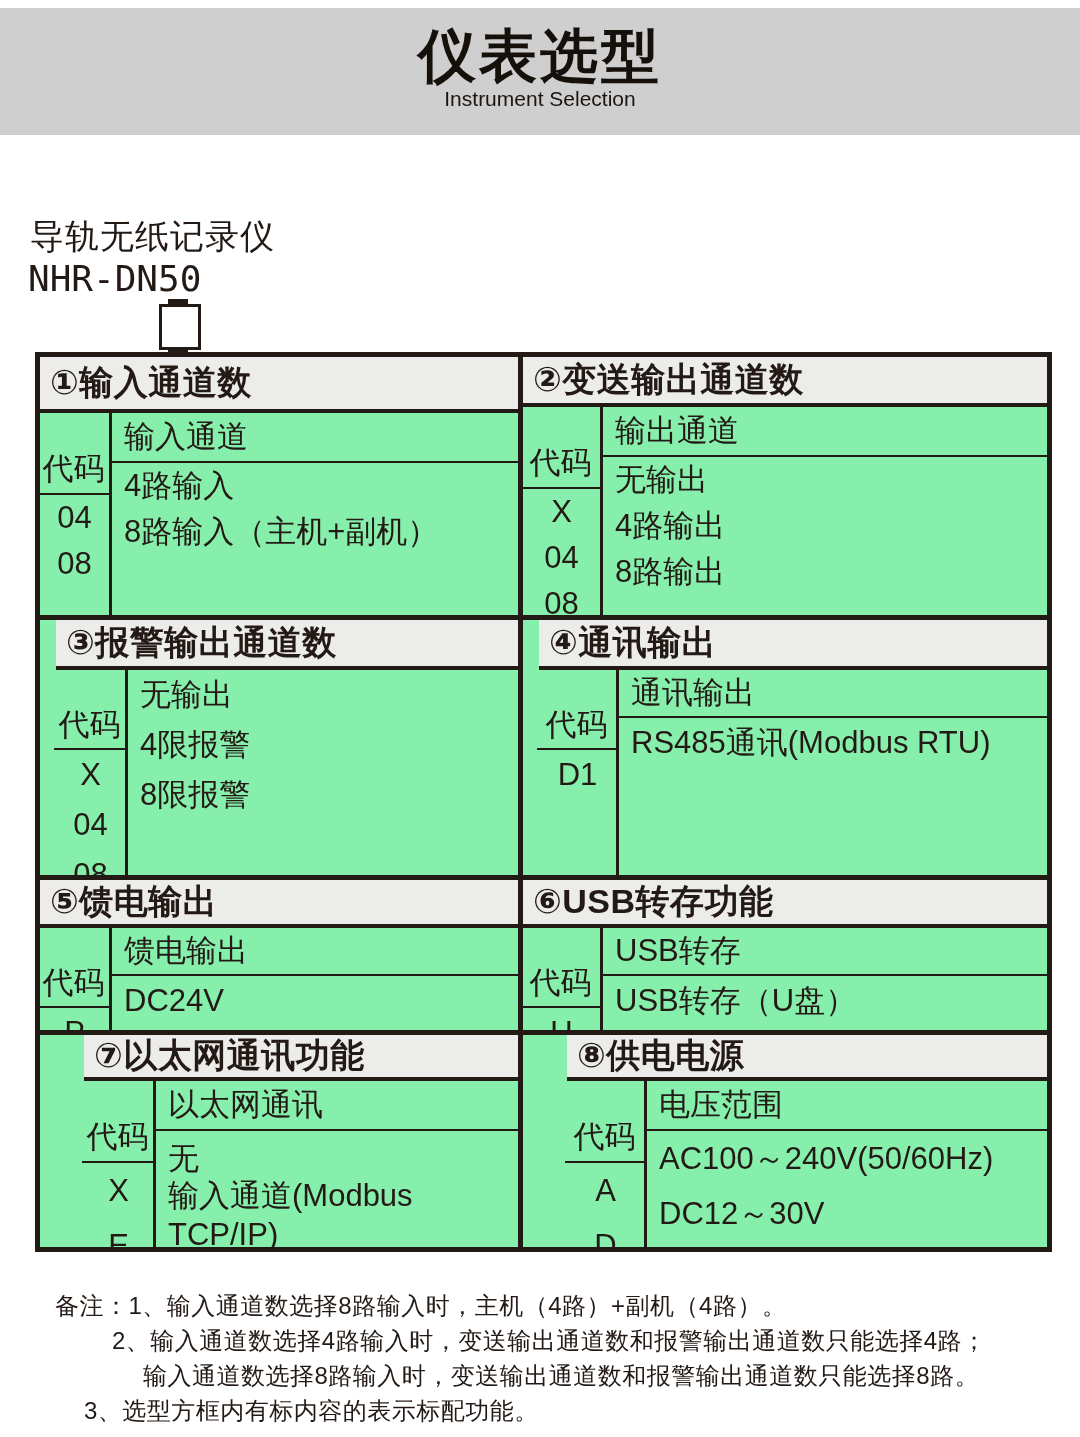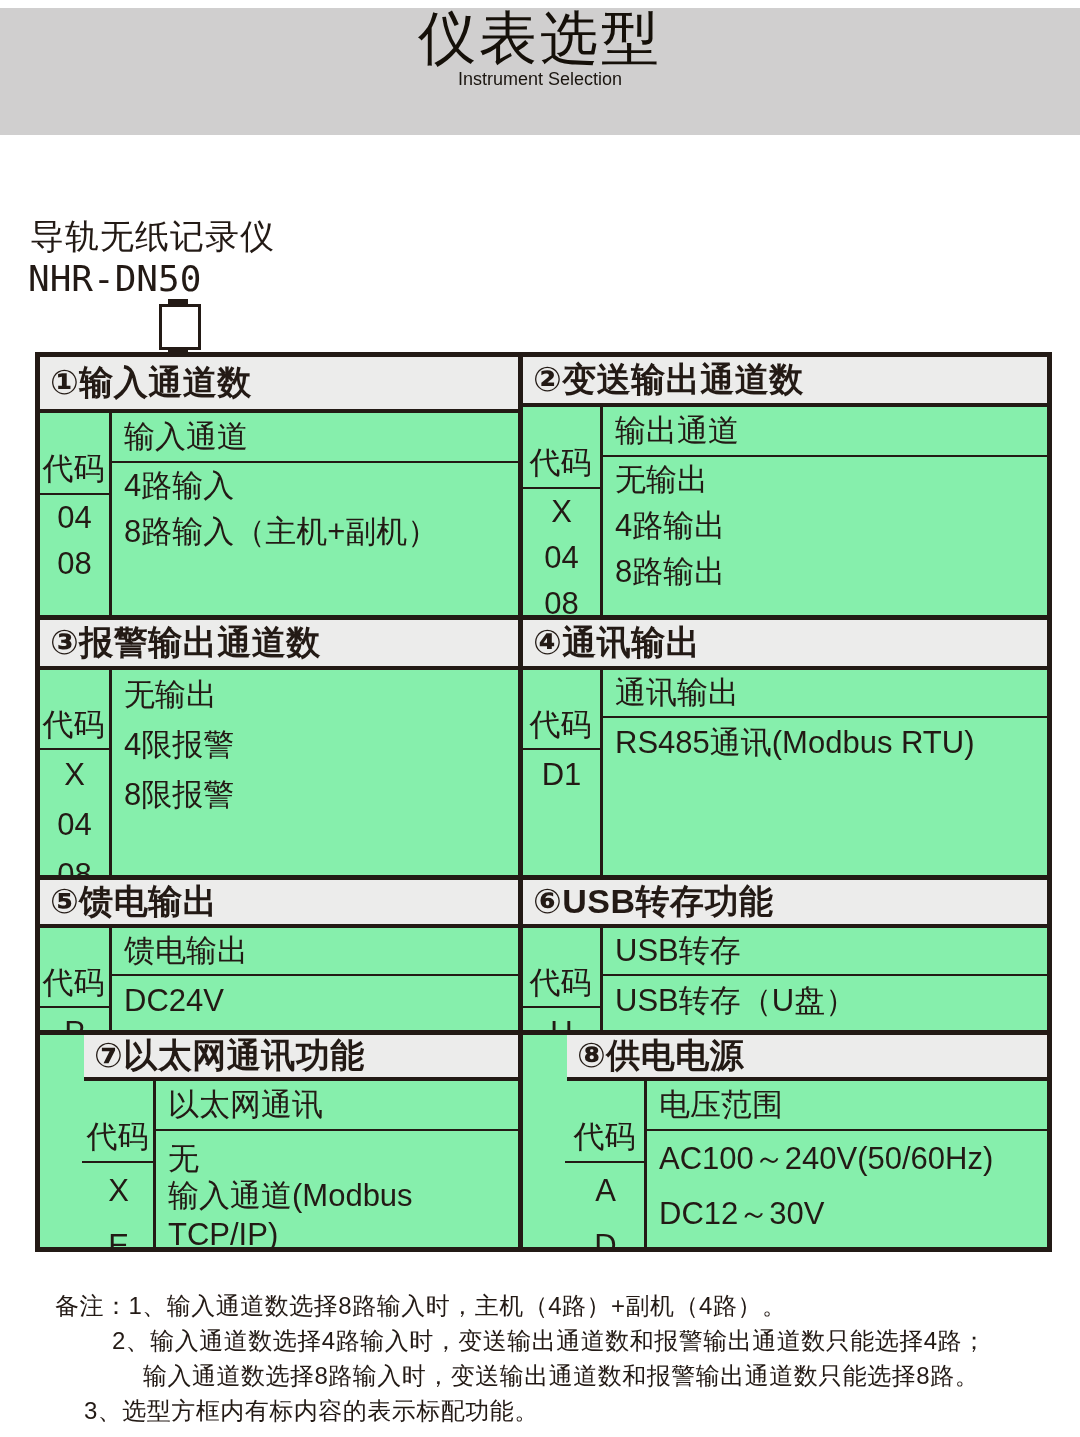--- a/index.html
+++ b/index.html
@@ -16,28 +16,29 @@
 
   
   .banner {
     position: absolute;
     top: 8px; left: 0;
     width: 1080px; height: 127px;
     background: #d0cfcf;
     text-align: center;
   }
   .banner-title {
+    padding-top: 18px;
     font-size: 58px;
-    font-weight: 400;
+    font-weight: 700;
     letter-spacing: 3px;
     line-height: 1.05;
     color: #151009;
   }
   .banner-sub {
-    font-size: 18px;
+    font-size: 21px;
     margin-top: 0px;
     color: #1a150f;
   }
 
   
   .product-name {
     position: absolute;
     left: 30px; top: 214px;
     font-size: 34px;
     letter-spacing: 1px;
@@ -92,21 +93,21 @@
     background: #86efac;
   }
   .half { display: flex; flex-direction: column; height: 100%; }
   .half.left  { width: 478px; }
   .half.right { flex: 1; }
   .center-divider { width: 5px; background: #231a15; flex: none; }
 
   .section { display: flex; flex-direction: column; overflow: hidden; }
   .section.bt { border-top: 5px solid #231a15; }
   .row1 { height: 258px; --th: 56px; --sh: 50px; --lh: 46px; }
-  .row2 { height: 260px; --th: 50px; --sh: 48px; --lh: 50px; }
+  .row2 { height: 260px; padding-left: 16px; --th: 50px; --sh: 48px; --lh: 50px; }
   .row3 { height: 155px; --th: 48px; --sh: 48px; --lh: 50px; }
   .row4 { flex: 1; padding-left: 44px;       --th: 46px; --sh: 50px; --lh: 55px; }
 
   .sec-title {
     height: var(--th);
     background: #ececeb;
     border-bottom: 4px solid #231a15;
     font-size: 34px;
     font-weight: 700;
     display: flex; align-items: center;

